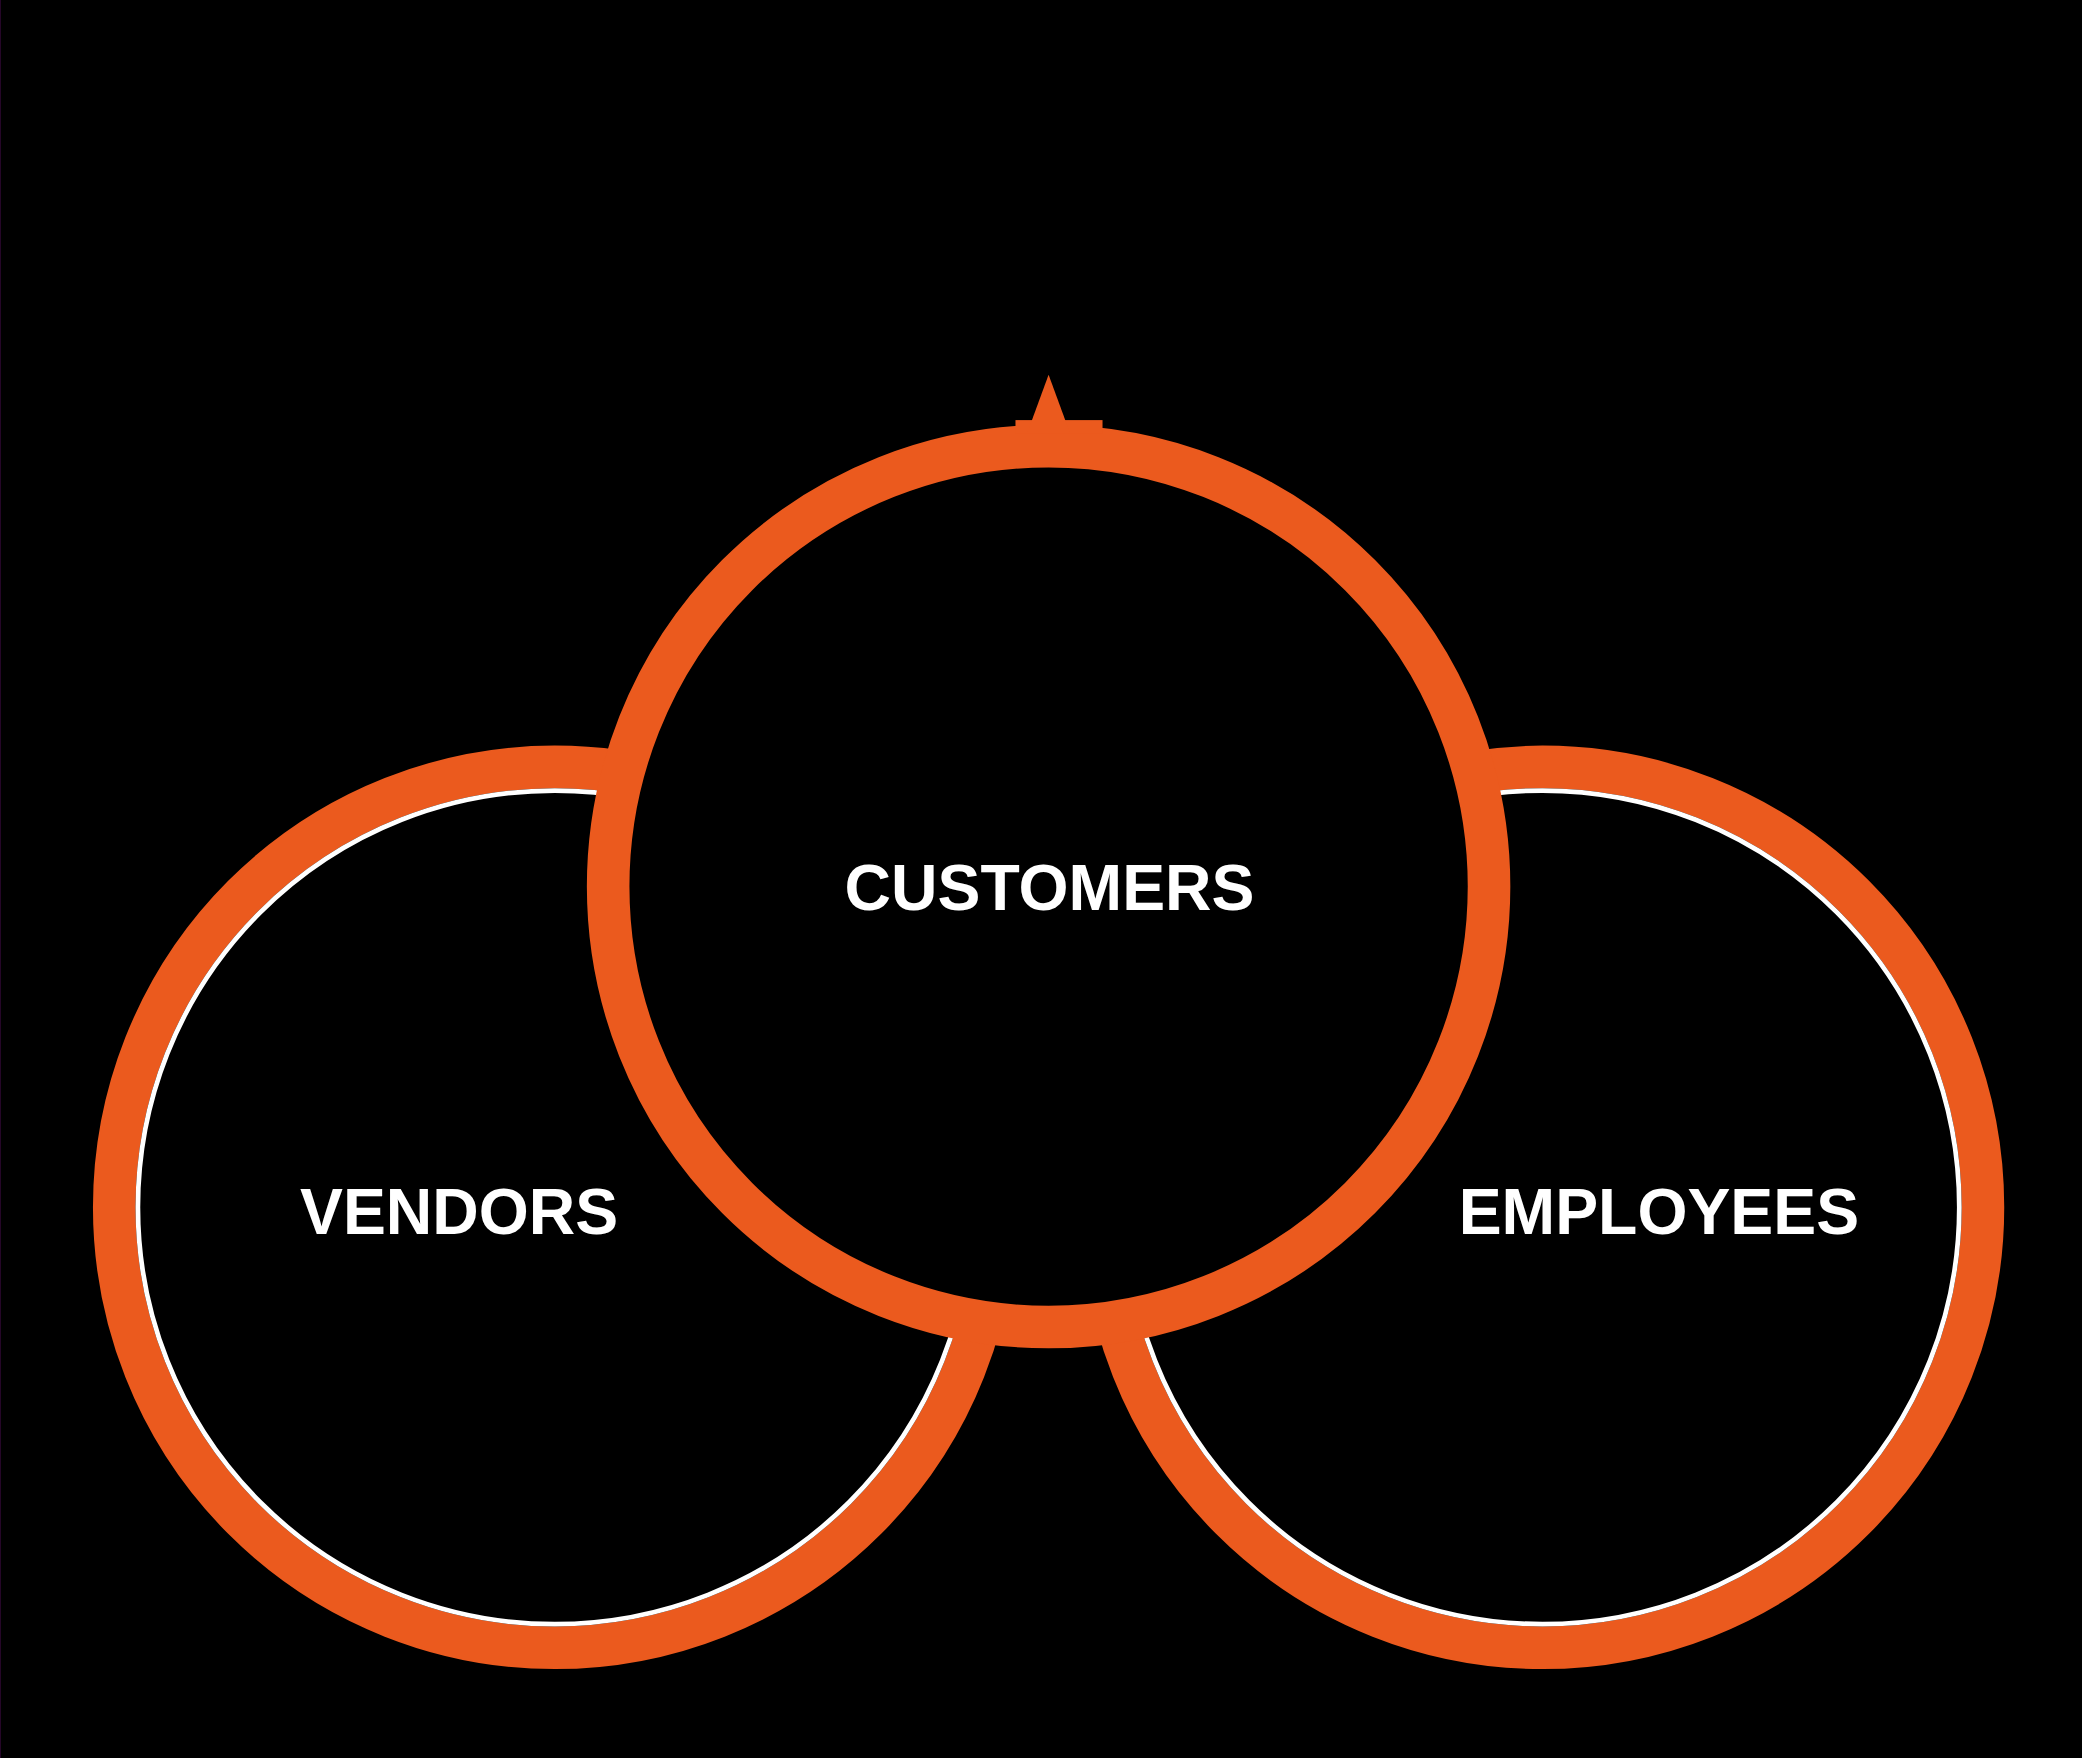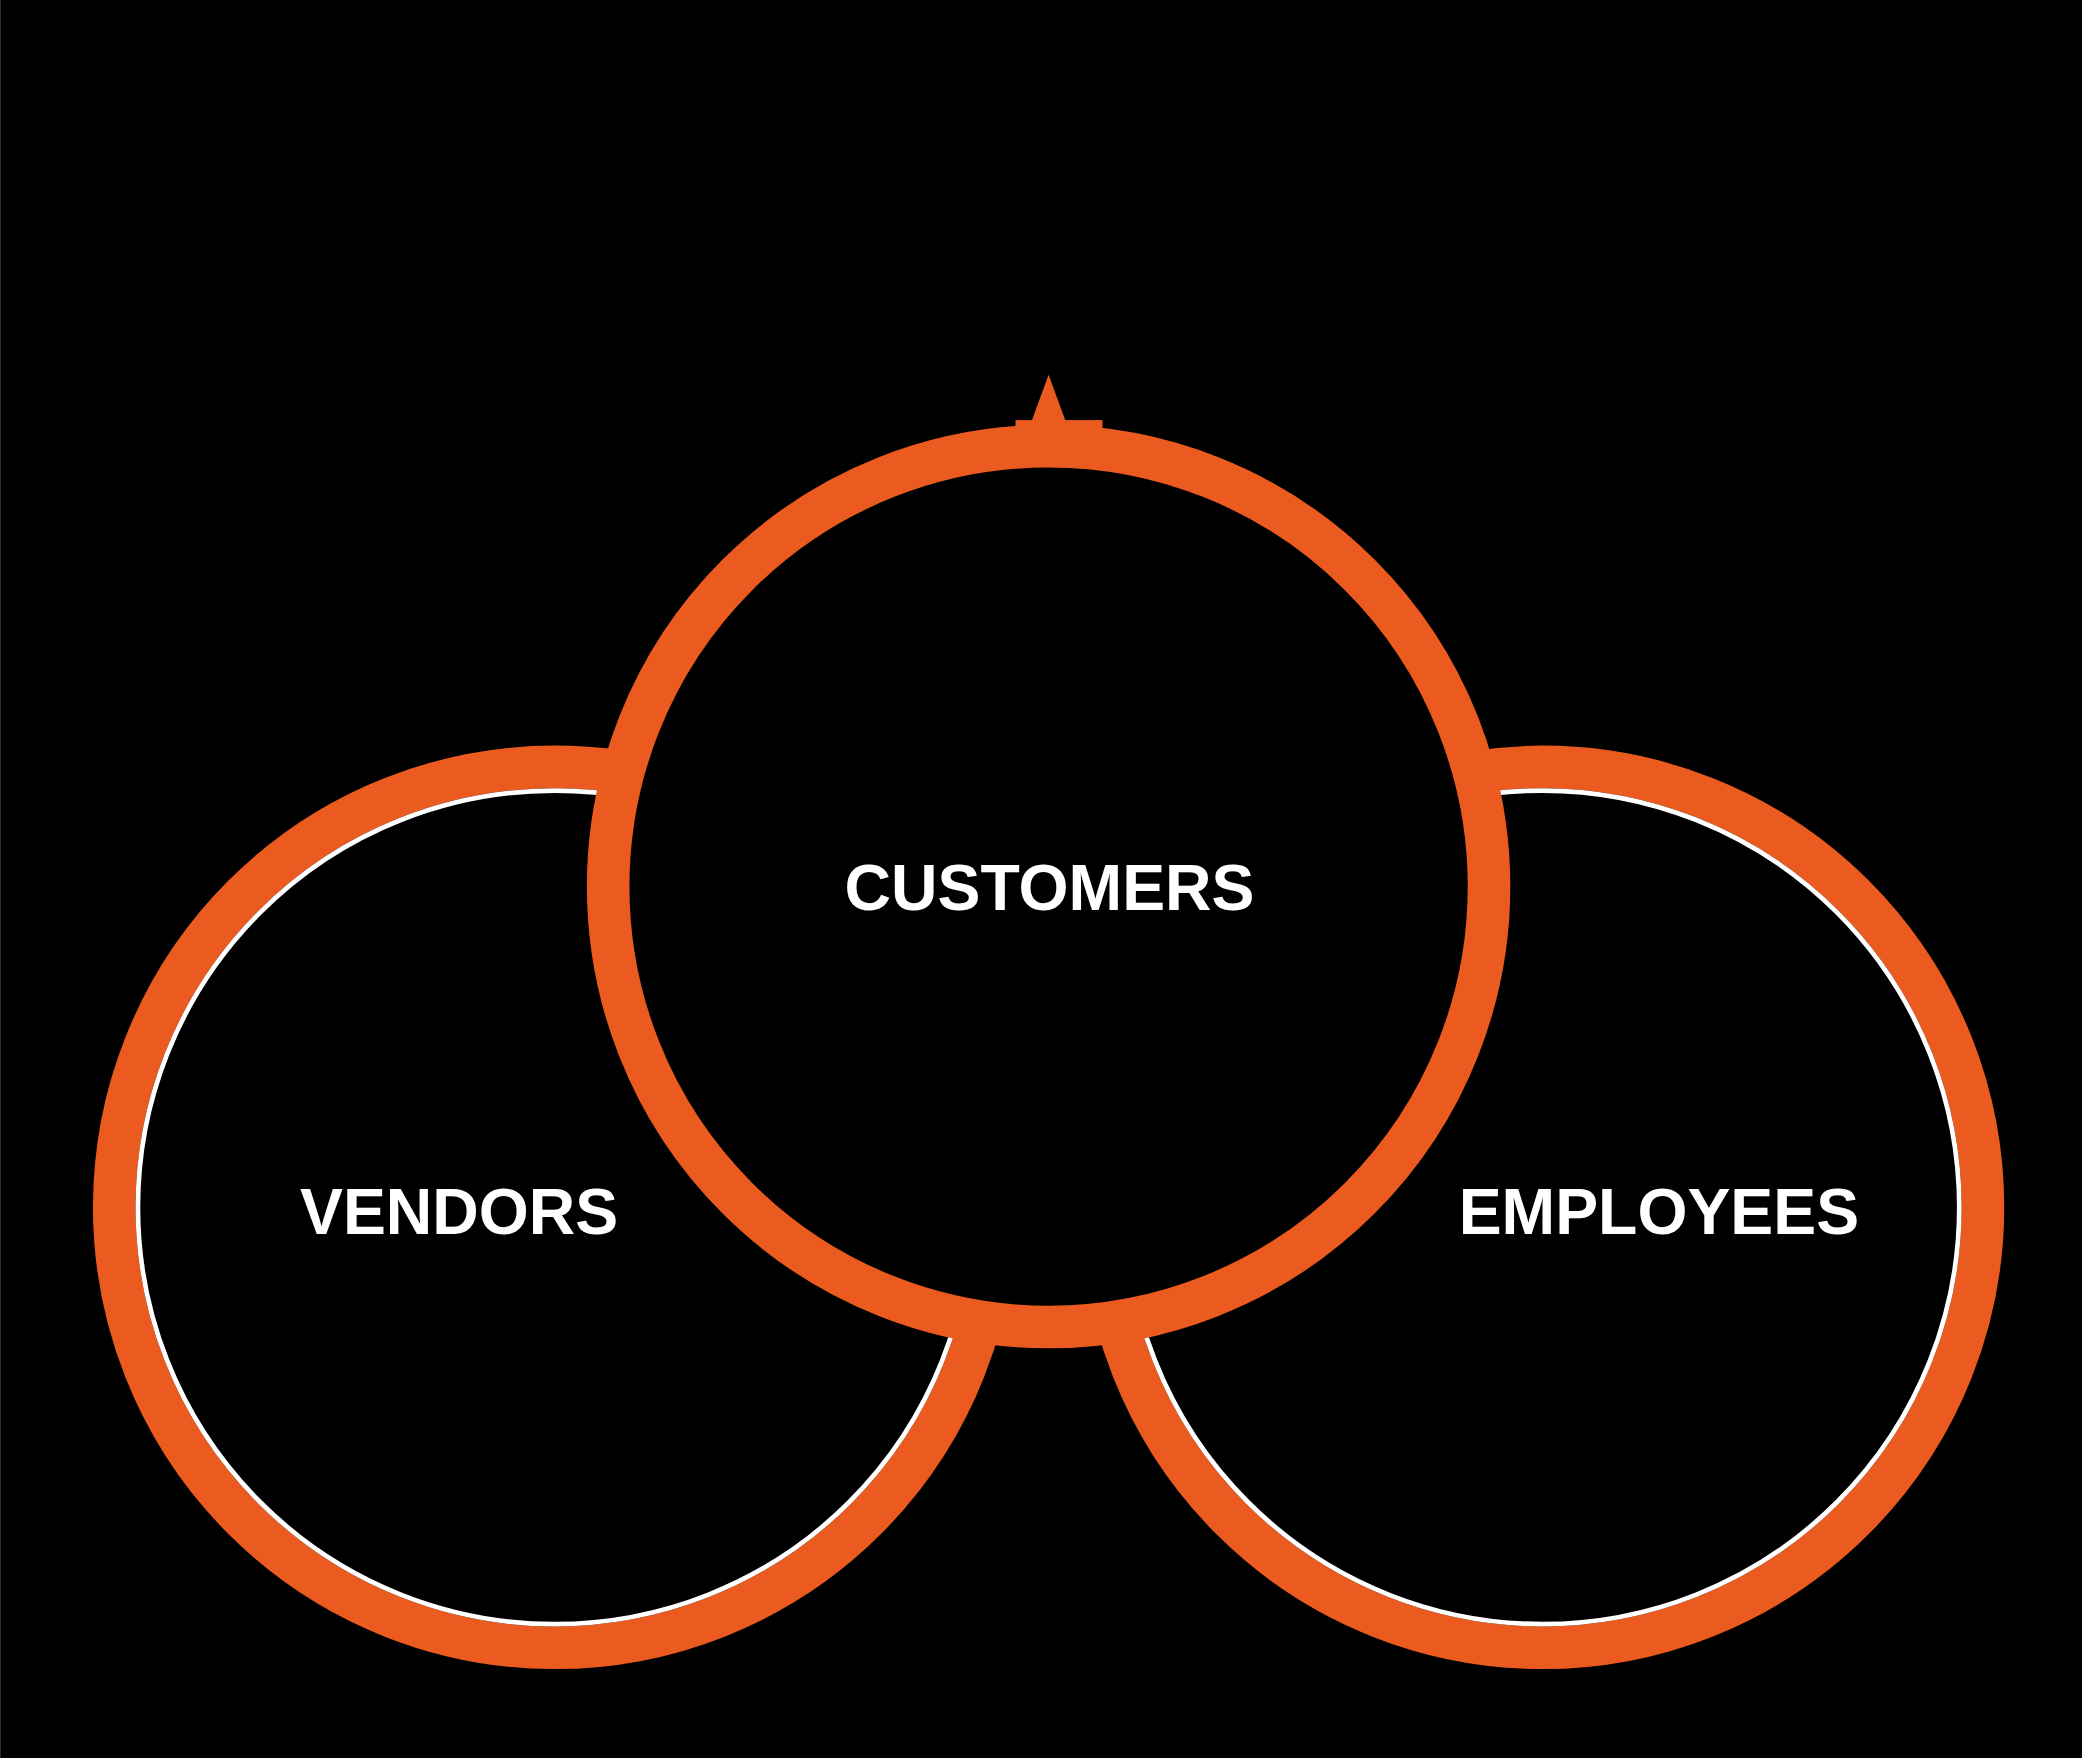--- a/index.html
+++ b/index.html
@@ -4,21 +4,21 @@
 <style>
   html, body {
     margin: 0;
     padding: 0;
     background: #000000;
   }
   .stage {
     position: relative;
     width: 2083px;
     height: 1758px;
-    background: #f9a8d4;
+    background: #a21caf;
     overflow: hidden;
   }
   svg { display: block; }
   .ring {
     fill: none;
     stroke-width: 45;
   }
   .ring-filled {
     fill: #000000;
     stroke-width: 45;

